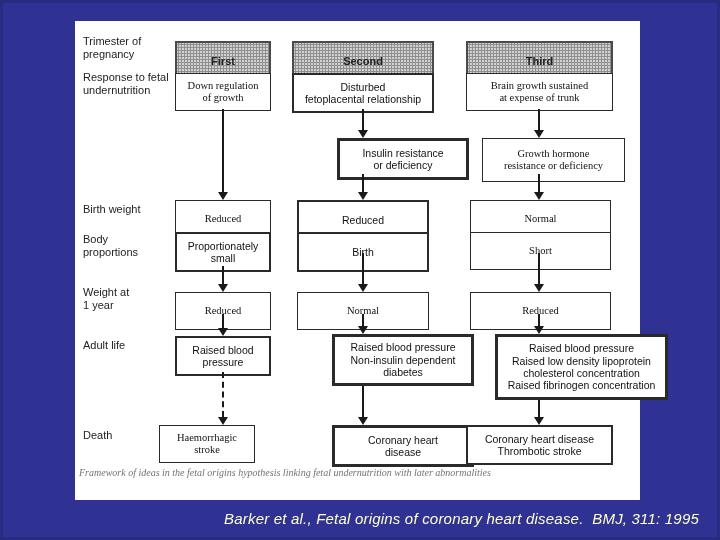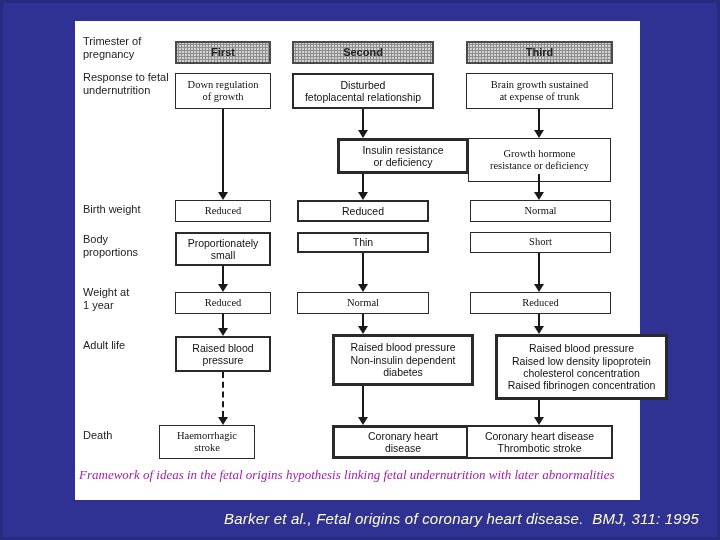--- a/index.html
+++ b/index.html
@@ -20,21 +20,21 @@
   .rlabel{
     position:absolute;left:8px;width:92px;
     font-size:11px;line-height:1.2;color:#222;
     white-space:pre-line;
   }
   .box{
     position:absolute;box-sizing:border-box;
     border:2px solid #2a2a2a;background:#fff;
     display:flex;align-items:center;justify-content:center;
     text-align:center;font-size:10.5px;line-height:1.18;color:#111;
-    white-space:pre-line;padding:1px 2px;
+    white-space:pre-line;padding:18px 2px;
   }
   .box.thin{border-width:1.5px;font-family:Liberation Serif, serif;}
   .box.thick{border-width:3px;margin-left:40px;}
   .box.hdr{
     border:2px solid #4a4a4a;
     background-color:#d2d2d2;
     background-image:radial-gradient(circle,#8f8f8f 1px,rgba(0,0,0,0) 1.1px);
     background-size:3px 3px;
     font-weight:700;color:#222;font-size:11px;
   }
@@ -46,21 +46,21 @@
     border-left:5px solid transparent;border-right:5px solid transparent;
     border-top:8px solid #191919;
   }
   .arrow.dashed{
     width:0;background:none;border-left:2px dashed #191919;
   }
   .arrow.dashed::after{left:-6px;}
   .fig-caption{
     position:absolute;left:4px;top:446px;width:557px;
     font-family:"Liberation Serif",serif;font-style:italic;
-    font-size:13px;color:#a21caf;
+    font-size:10px;color:#737373;
   }
   .slide-caption{
     position:absolute;right:18px;bottom:10px;
     font-size:15px;letter-spacing:0.2px;
     color:#ffffcc;white-space:pre;font-style:italic;
   }
 </style>
 </head>
 <body>
 
@@ -85,30 +85,30 @@
 
     <div class="box thin" style="left:100px;top:52px;width:96px;height:36px">Down regulation
 of growth</div>
     <div class="box" style="left:217px;top:52px;width:142px;height:36px">Disturbed
 fetoplacental relationship</div>
     <div class="box thin" style="left:391px;top:52px;width:147px;height:36px">Brain growth sustained
 at expense of trunk</div>
 
     <div class="box thick" style="left:222px;top:117px;width:132px;height:36px">Insulin resistance
 or deficiency</div>
-    <div class="box thin" style="left:393px;top:117px;width:143px;height:44px">Growth hormone
+    <div class="box thin" style="left:407px;top:117px;width:143px;height:44px">Growth hormone
 resistance or deficiency</div>
 
     <div class="box thin" style="left:100px;top:179px;width:96px;height:22px">Reduced</div>
     <div class="box" style="left:222px;top:179px;width:132px;height:22px">Reduced</div>
     <div class="box thin" style="left:395px;top:179px;width:141px;height:22px">Normal</div>
 
     <div class="box" style="left:100px;top:211px;width:96px;height:34px">Proportionately
 small</div>
-    <div class="box" style="left:222px;top:211px;width:132px;height:21px">Thin</div>
+    <div class="box" style="left:222px;top:211px;width:132px;height:21px">Birth</div>
     <div class="box thin" style="left:395px;top:211px;width:141px;height:21px">Short</div>
 
     <div class="box thin" style="left:100px;top:271px;width:96px;height:22px">Reduced</div>
     <div class="box thin" style="left:222px;top:271px;width:132px;height:22px">Normal</div>
     <div class="box thin" style="left:395px;top:271px;width:141px;height:22px">Reduced</div>
 
     <div class="box" style="left:100px;top:315px;width:96px;height:36px">Raised blood
 pressure</div>
     <div class="box thick" style="left:217px;top:313px;width:142px;height:52px">Raised blood pressure
 Non-insulin dependent

